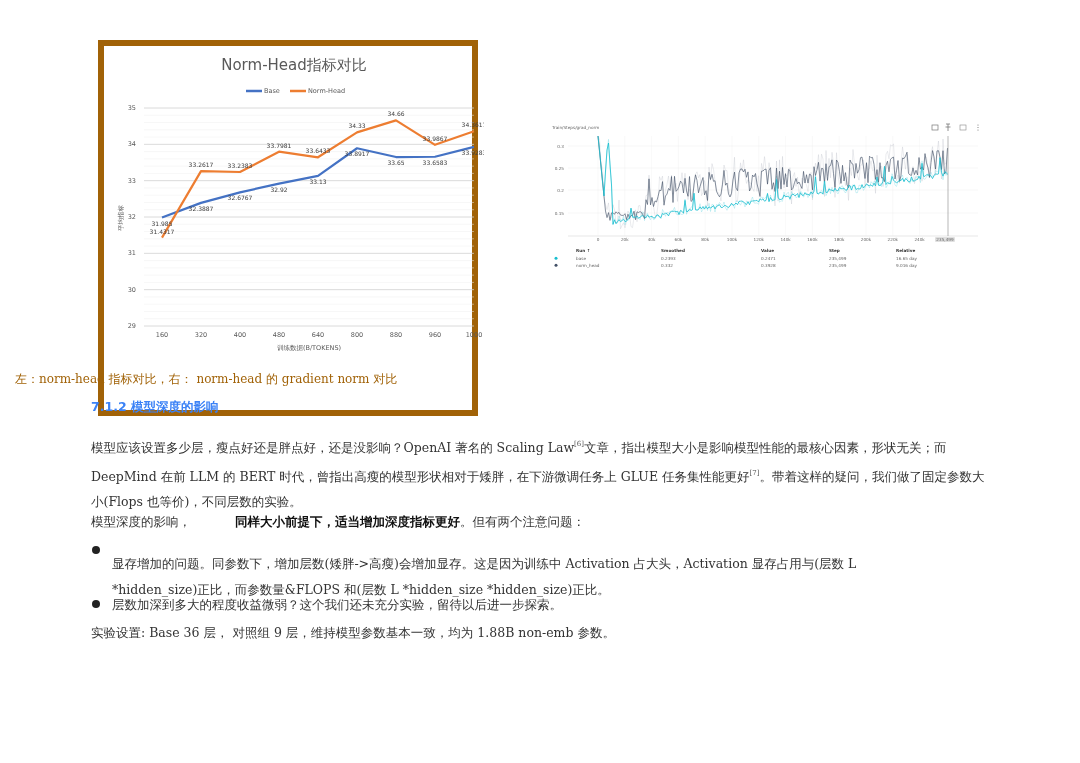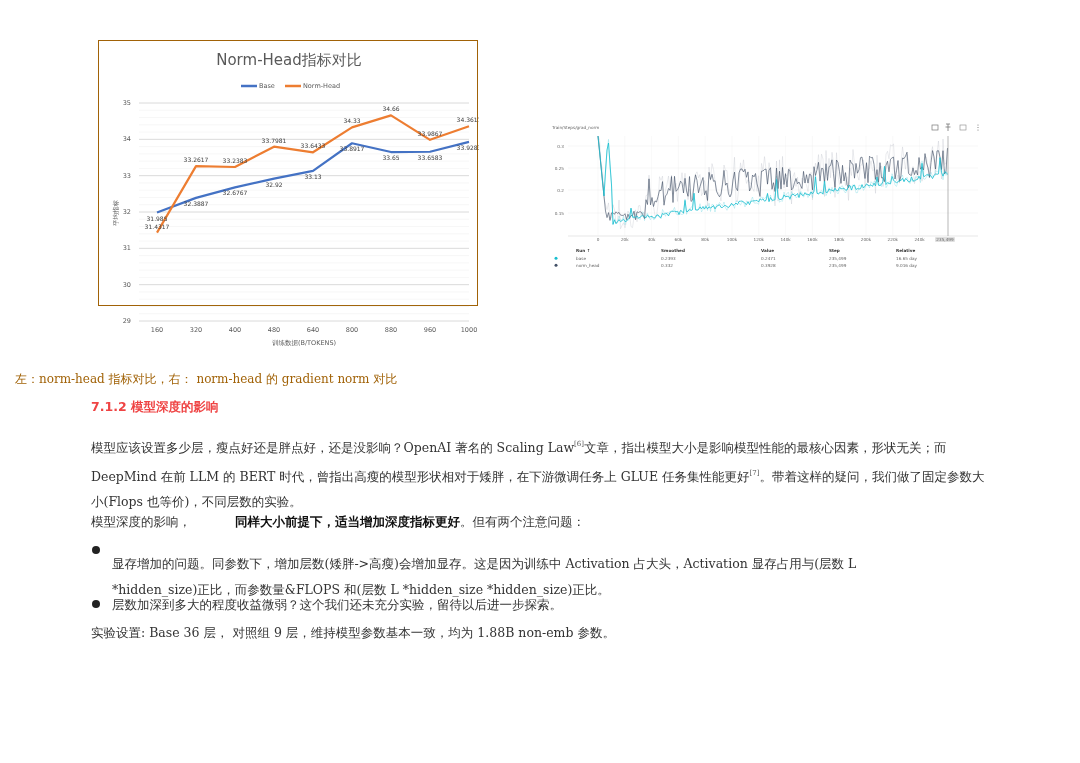--- a/index.html
+++ b/index.html
@@ -1,31 +1,31 @@
 <!DOCTYPE html>
 <html><head>
 <meta charset="utf-8">
 <style>
   html, body { margin:0; padding:0; background:#ffffff; }
   body { width:1080px; height:763px; position:relative; overflow:hidden;
          font-family:"DejaVu Serif","Liberation Serif",serif; color:#222; }
   .abs { position:absolute; }
   
-  #chart-left { left:98px; top:40px; width:380px; height:266px; border:1px solid #a16207; background:#fff; box-sizing:border-box; }
+  #chart-left { left:98px; top:40px; width:380px; height:376px; border:6px solid #a16207; background:#fff; box-sizing:border-box; }
   #chart-left svg { position:absolute; left:0; top:0; }
   .ct-title { font-family:"DejaVu Sans","Liberation Sans",sans-serif; font-size:15px; fill:#595959; }
   .ct-small { font-family:"DejaVu Sans","Liberation Sans",sans-serif; font-size:6.5px; fill:#595959; }
   .ct-lab { font-family:"DejaVu Sans","Liberation Sans",sans-serif; font-size:6px; fill:#404040; }
   
   #chart-right { left:546px; top:118px; width:438px; height:160px; background:#fff; }
   .rc-txt { font-family:"DejaVu Sans","Liberation Sans",sans-serif; font-size:4.2px; fill:#666; }
   .rc-hdr { font-family:"DejaVu Sans","Liberation Sans",sans-serif; font-size:4.2px; fill:#333; font-weight:bold; }
   
   .caption { left:15px; width:1080px; top:371px; text-align:left; font-size:12px; color:#a16207; }
-  .heading { left:91px; top:399px; font-size:12.5px; font-weight:bold; color:#ef4444; font-family:"DejaVu Sans","Liberation Sans",sans-serif; }
+  .heading { left:91px; top:399px; font-size:12.5px; font-weight:bold; color:#3b82f6; font-family:"DejaVu Sans","Liberation Sans",sans-serif; }
   .para { left:91px; width:905px; font-size:12.5px; line-height:25.5px; color:#333; }
   .bullet-dot { width:8px; height:8px; border-radius:50%; background:#222; }
   .bold { font-weight:bold; color:#111;padding-left:44px; }
   sup { font-size:7px; vertical-align:6px; color:#555; }
 </style>
 </head>
 <body>
 
 <div id="chart-left" class="abs">
   <svg width="380" height="318" viewBox="0 0 380 318">

